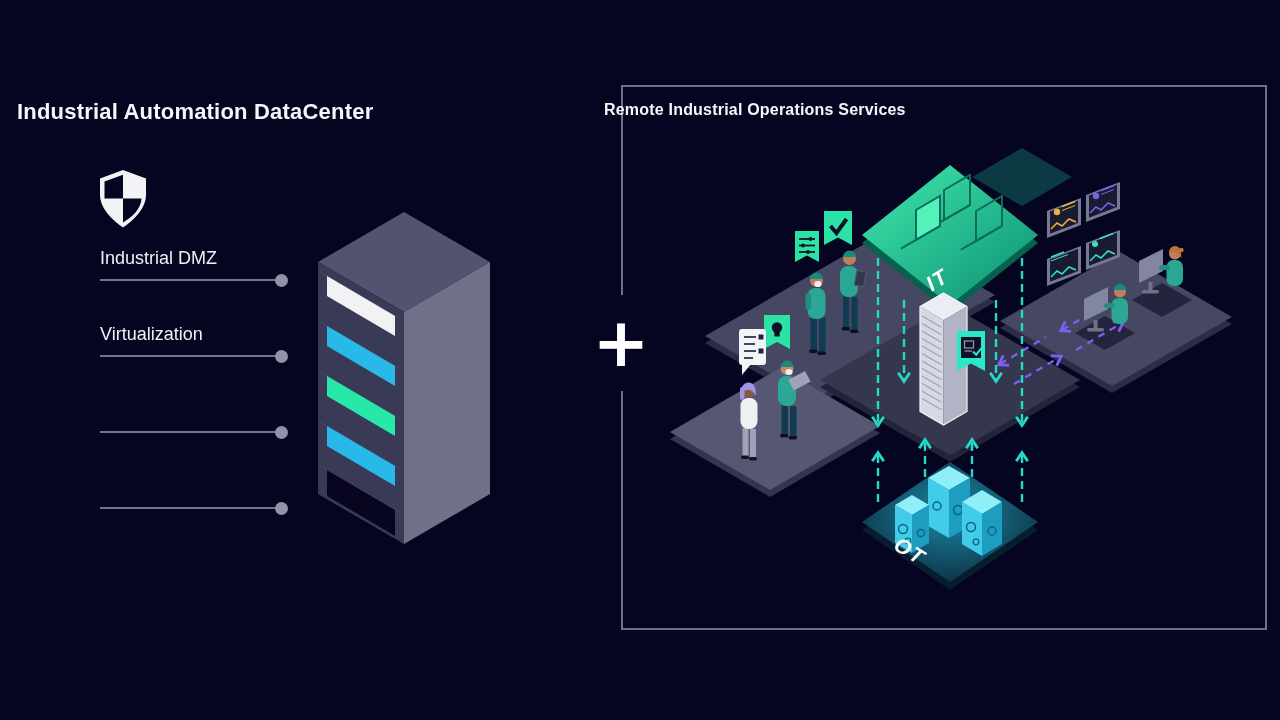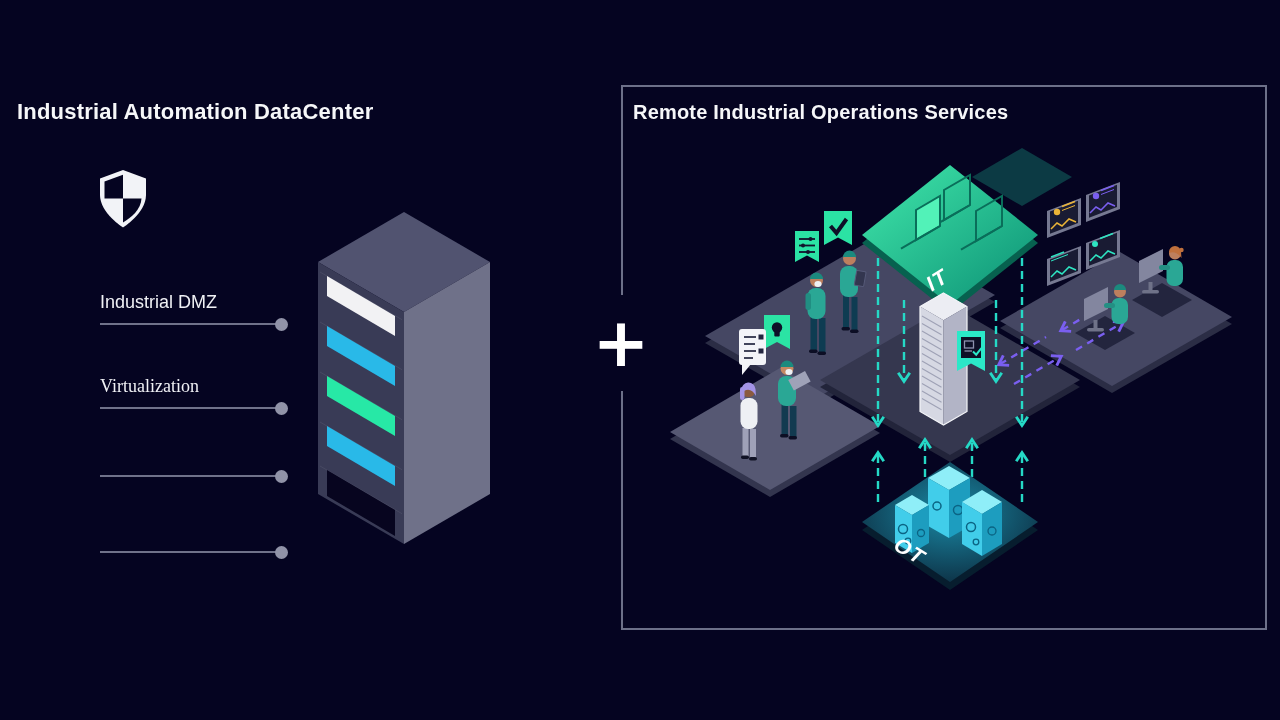--- a/index.html
+++ b/index.html
@@ -1,27 +1,27 @@
 <!DOCTYPE html>
 <html><head>
 <meta charset="utf-8">
 <style>
   html,body{margin:0;padding:0;}
   body{width:1280px;height:720px;background:#050421;overflow:hidden;
        font-family:"Liberation Sans",sans-serif;position:relative;}
   .abs{position:absolute;}
   .left-title{left:17px;top:99px;font-size:22px;font-weight:bold;color:#f6f7f9;letter-spacing:.2px;}
-  .box-title{left:633px;top:101px;font-size:20px;font-weight:bold;color:#f6f7f9;letter-spacing:.2px;}
+  .box-title{left:604px;top:101px;font-size:16px;font-weight:bold;color:#f6f7f9;letter-spacing:.2px;}
   .shield{left:98px;top:169px;}
   .features{left:100px;top:248px;width:198px;height:300px;}
-  .feature{position:absolute;left:0;width:198px;height:50px;margin-top:44px;}
+  .feature{position:absolute;left:0;width:198px;height:50px;}
   .feature .label{font-size:18px;color:#f0f1f5;line-height:20px;display:block;}
   .rule{position:absolute;left:0;top:31px;width:184px;height:2px;background:#70728a;}
   .dot{position:absolute;right:-4px;top:-5.5px;width:13px;height:13px;border-radius:50%;background:#9193a8;}
-  .f0{top:0;} .f1{top:84px;font-family:Liberation Serif, serif;} .f2{top:152px;} .f3{top:228px;}
+  .f0{top:0;} .f1{top:76px;} .f2{top:152px;} .f3{top:228px;}
   .rack-left{left:318px;top:212px;}
   .right-box{left:621px;top:85px;width:646px;height:545px;border:2px solid #6d7089;box-sizing:border-box;}
   .scene{left:621px;top:85px;width:646px;height:545px;}
   .plus-mask{left:604px;top:295px;width:34px;height:96px;background:#050421;}
   .plus{left:592px;top:306px;width:58px;height:74px;line-height:74px;text-align:center;
         color:#ffffff;font-size:68px;font-weight:bold;font-family:"DejaVu Sans",sans-serif;}
 </style>
 </head>
 <body>
 

